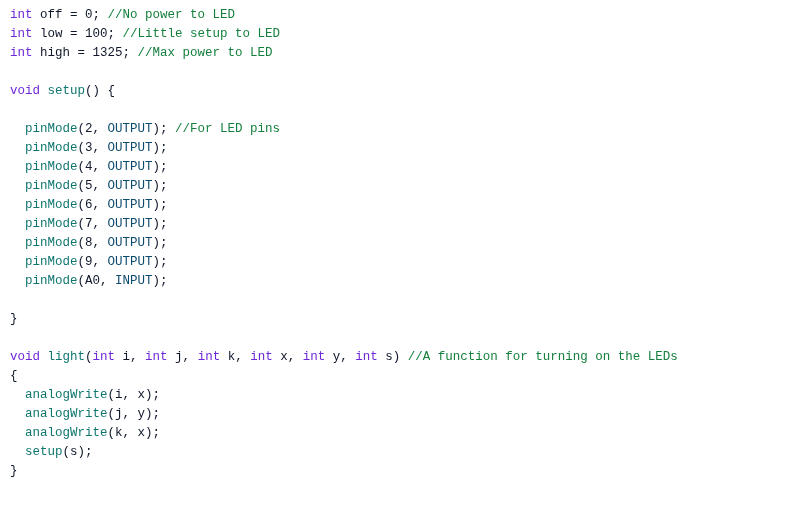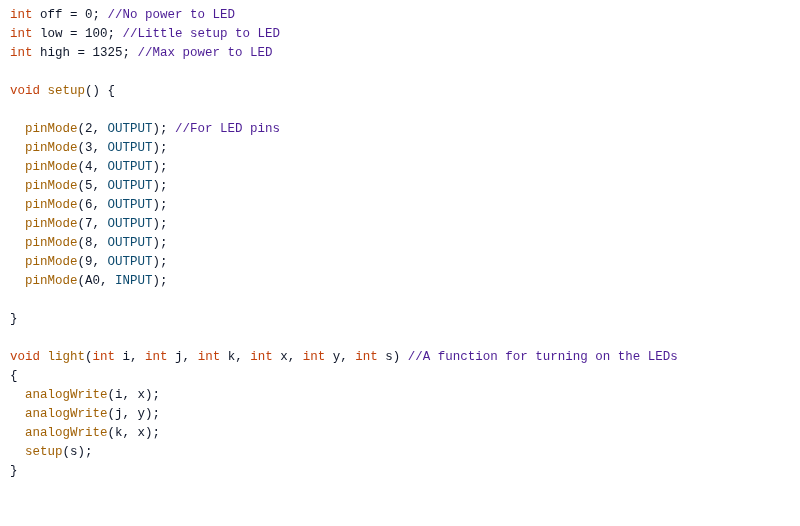--- a/index.html
+++ b/index.html
@@ -12,24 +12,24 @@
   }
   pre.code {
     margin: 0;
     padding: 6px 10px;
     font-family: "Courier New", Courier, monospace;
     font-size: 12.5px;
     line-height: 19px;
     white-space: pre;
     color: #555555;
   }
-  .kw  { color: #c2410c; font-family: Liberation Mono, monospace; }   
-  .fn  { color: #a16207; margin-top: 12px; }   
+  .kw  { color: #6d28d9; font-family: Liberation Mono, monospace; }   
+  .fn  { color: #0f766e; margin-top: 12px; }   
   .con { color: #0c4a6e; }   
-  .cm  { color: #4c1d95; }   
+  .cm  { color: #15803d; }   
   .pn  { color: #0f172a; }   
 </style>
 </head>
 <body>
 
 <pre class="code"><span><span class="kw">int</span><span class="pn"> off = 0; </span><span class="cm">//No power to LED</span></span>
 <span><span class="kw">int</span><span class="pn"> low = 100; </span><span class="cm">//Little setup to LED</span></span>
 <span><span class="kw">int</span><span class="pn"> high = 1325; </span><span class="cm">//Max power to LED</span></span>
 <span><span></span></span>
 <span><span class="kw">void</span><span> </span><span class="fn">setup</span><span class="pn">() {</span></span>

